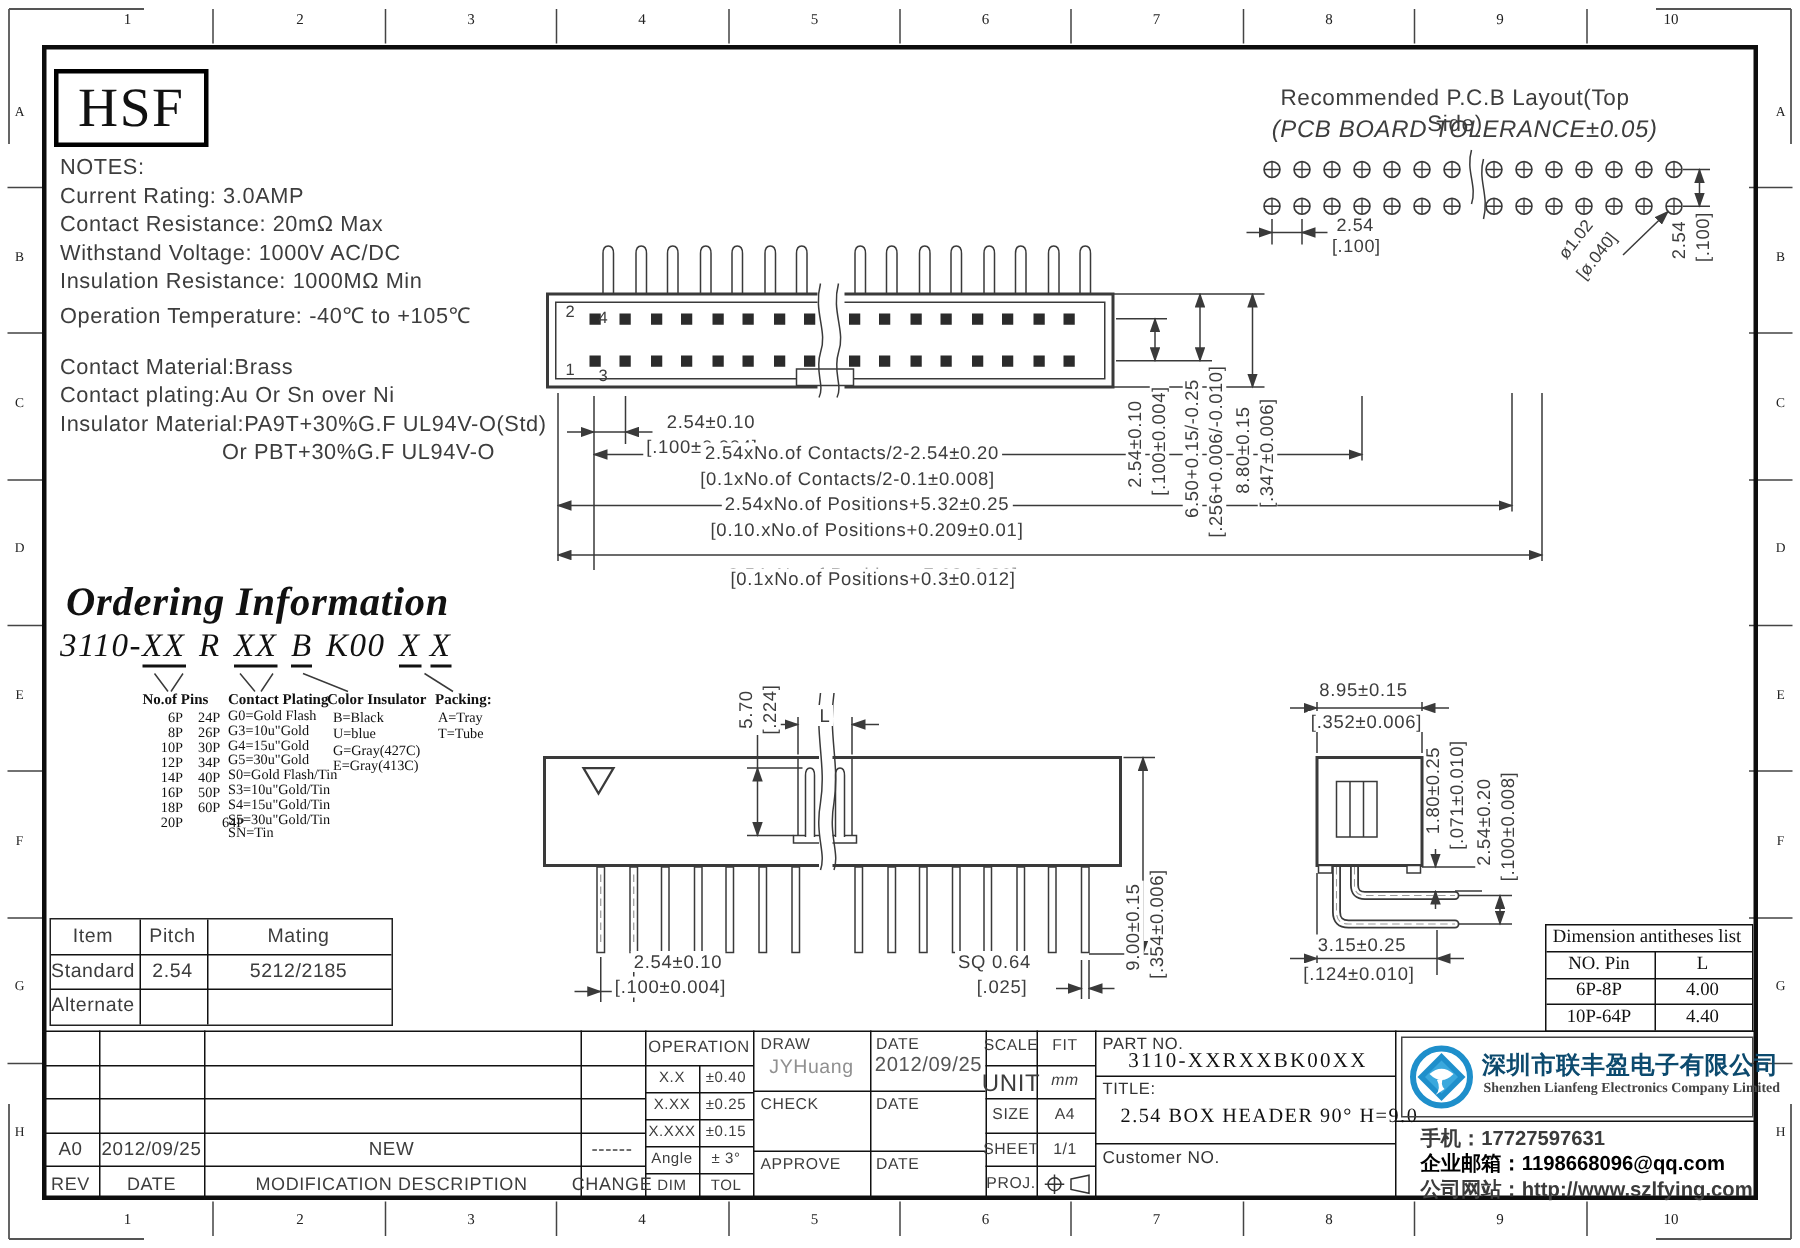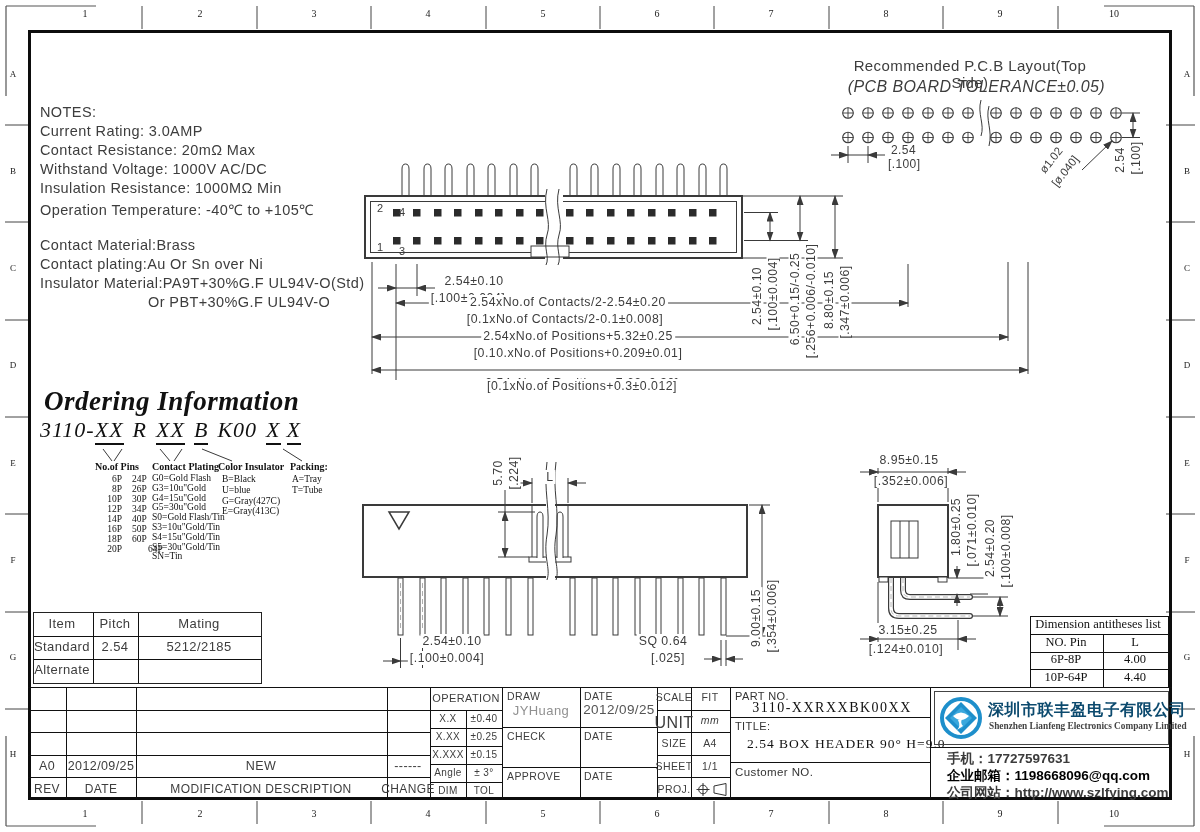--- a/index.html
+++ b/index.html
@@ -294,20 +294,23 @@
   <span class="rlet" style="left:1180px;top:69px">A</span>
   <span class="rlet" style="left:1180px;top:166px">B</span>
   <span class="rlet" style="left:1180px;top:263px">C</span>
   <span class="rlet" style="left:1180px;top:360px">D</span>
   <span class="rlet" style="left:1180px;top:458px">E</span>
   <span class="rlet" style="left:1180px;top:555px">F</span>
   <span class="rlet" style="left:1180px;top:652px">G</span>
   <span class="rlet" style="left:1180px;top:749px">H</span>
 </div>
 
+<div class="ab" style="left:36px;top:46px;width:97px;height:46px;border:3px solid #000;display:flex;align-items:center;justify-content:center;">
+  <span class="serif" style="font-size:37px;letter-spacing:1px;">HSF</span>
+</div>
 
 <div>
   <div class="ab cad n14" style="left:40px;top:104px">NOTES:</div>
   <div class="ab cad n14" style="left:40px;top:123px">Current Rating: 3.0AMP</div>
   <div class="ab cad n14" style="left:40px;top:142px">Contact Resistance: 20mΩ Max</div>
   <div class="ab cad n14" style="left:40px;top:161px">Withstand Voltage: 1000V AC/DC</div>
   <div class="ab cad n14" style="left:40px;top:180px">Insulation Resistance: 1000MΩ Min</div>
   <div class="ab cad n14" style="left:40px;top:199px">Operation Temperature: -40℃ to +105℃</div>
   <div class="ab cad n14" style="left:40px;top:237px">Contact Material:Brass</div>
   <div class="ab cad n14" style="left:40px;top:256px">Contact plating:Au Or Sn over Ni</div>

